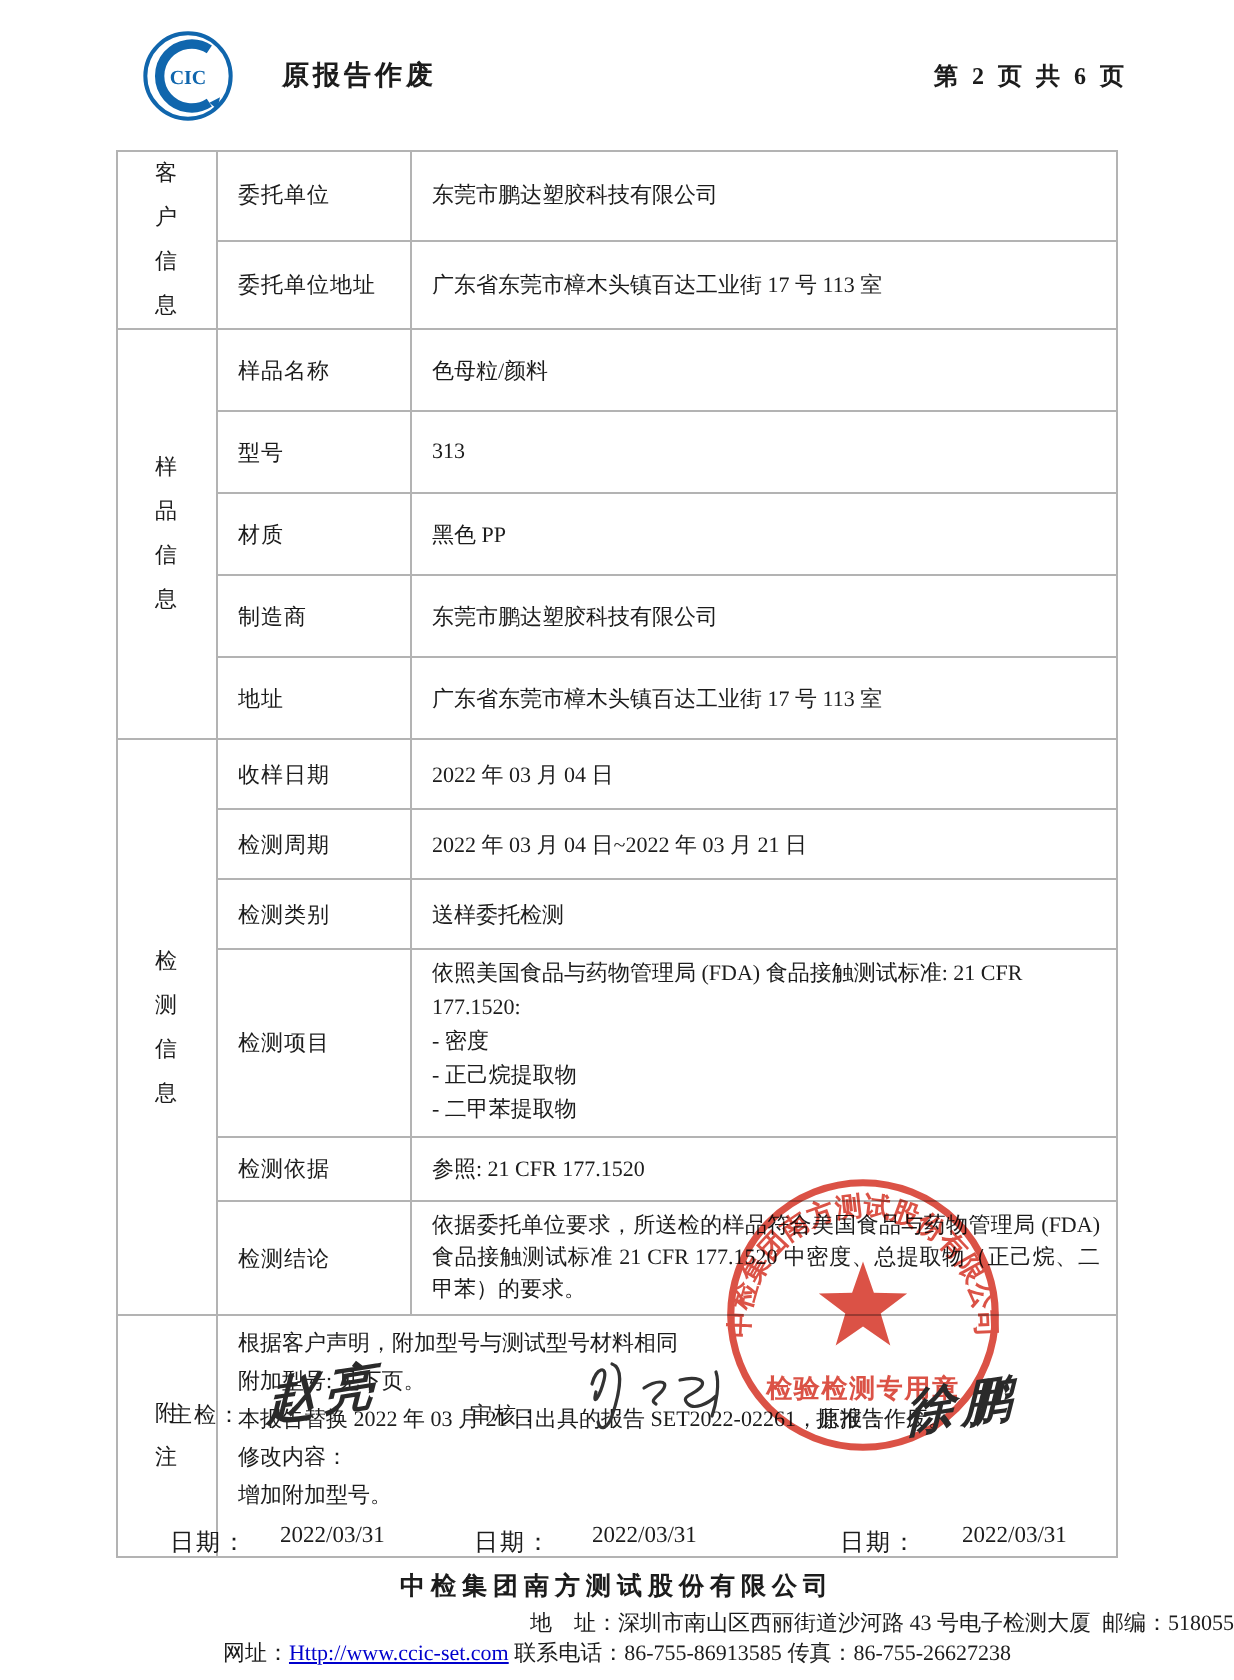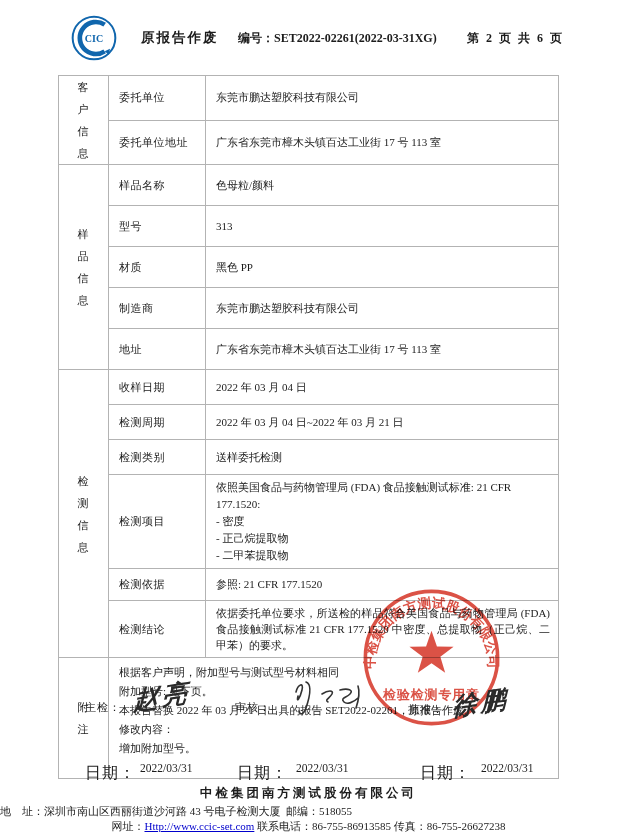--- a/index.html
+++ b/index.html
@@ -24,49 +24,48 @@
     margin-left:44px;
   }
   td.lbl{padding:4px 4px 4px 10px;letter-spacing:0.5px;font-family:Liberation Mono, monospace;}
   td.val{padding:4px 8px 4px 10px;}
   .mline div{line-height:17px;}
   .just{line-height:16px;text-align:justify;}
   td.noteval{padding:5px 8px 20px 10px;}
   td.noteval div{line-height:19px;}
   
   .sig-label{position:absolute;font-size:11px;letter-spacing:1px;}
-  .date-label{position:absolute;font-size:16px;letter-spacing:1px;}
+  .date-label{position:absolute;font-size:12px;letter-spacing:1px;}
   .date-val{position:absolute;font-size:11.5px;}
   .hand{
     position:absolute;font-size:25px;font-weight:bold;font-style:italic;
     transform:rotate(-9deg) skewX(-10deg);color:#2a2a2a;letter-spacing:4px;white-space:nowrap;
   }
   .scribble{position:absolute;}
   
   .stamp{position:absolute;left:360px;top:586px;width:143px;height:143px;opacity:0.88;mix-blend-mode:multiply;z-index:4;}
   .sig-layer{z-index:5;}
   
   .footer-company{position:absolute;left:0;top:785px;width:100%;text-align:center;font-size:12.5px;font-weight:bold;letter-spacing:3px;}
-  .footer-line1{position:absolute;left:0;top:804px;width:100%;text-align:left;font-size:11px;}
+  .footer-line1{position:absolute;left:0;top:804px;width:100%;text-align:right;font-size:11px;}
   .footer-line2{position:absolute;left:0;top:819px;width:100%;text-align:center;font-size:11px;}
   .weblink{color:#0000cc;text-decoration:underline;}
 </style>
 </head>
 <body>
 
 <div class="page">
 
   <svg class="logo" viewBox="0 0 100 72">
     <circle cx="50" cy="36" r="32" fill="none" stroke="#1066ad" stroke-width="3"></circle>
     <path d="M 66,16 A 24,24 0 1 0 66,56" fill="none" stroke="#1066ad" stroke-width="7"></path>
     <path d="M 66,56 l 8,-4 l -2,9 z" fill="#1066ad"></path>
     <text x="50" y="42" text-anchor="middle" font-size="15" font-weight="bold" fill="#1066ad" stroke="#ffffff" stroke-width="4" paint-order="stroke">CIC</text>
   </svg>
   <div class="report-title">原报告作废</div>
-  <div class="report-no"><span>编号：</span><span>SET2022-02261(2022-03-31XG)</span></div>
   <div class="page-info">第 2 页 共 6 页</div>
 
   <table class="info">
     <colgroup>
         <col style="width:50px">
         <col style="width:97px">
         <col style="width:353px">
       </colgroup>
 
     <tbody>

